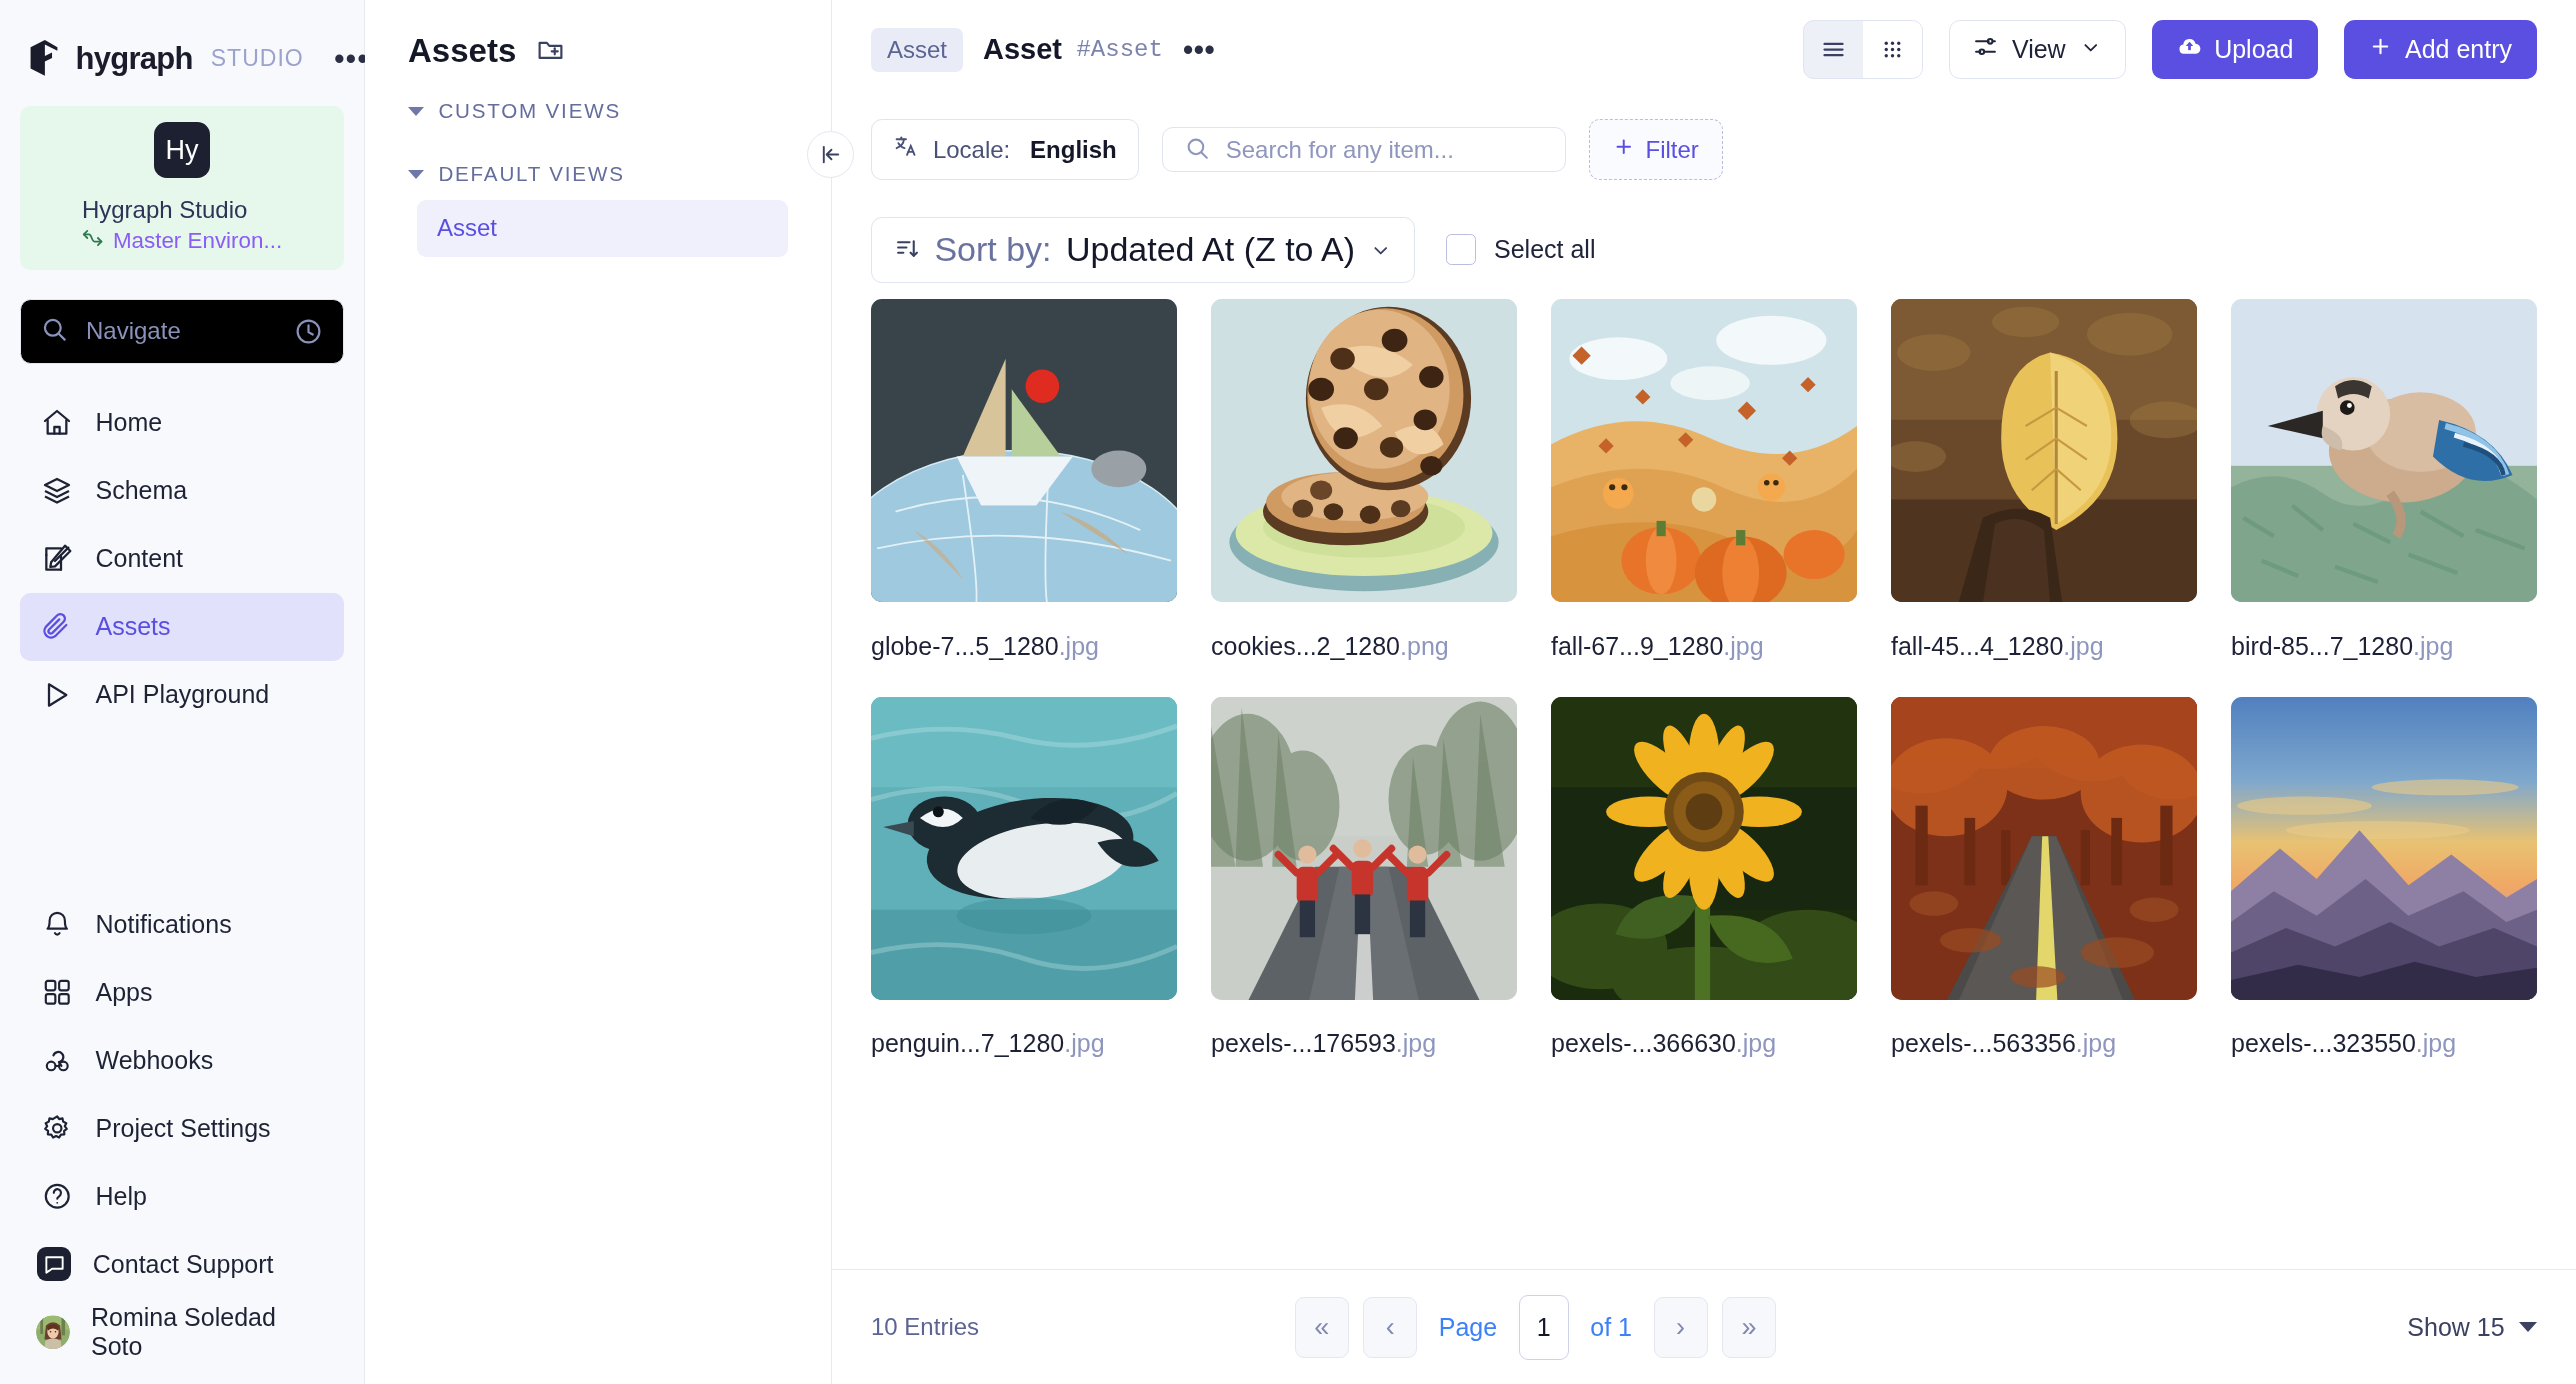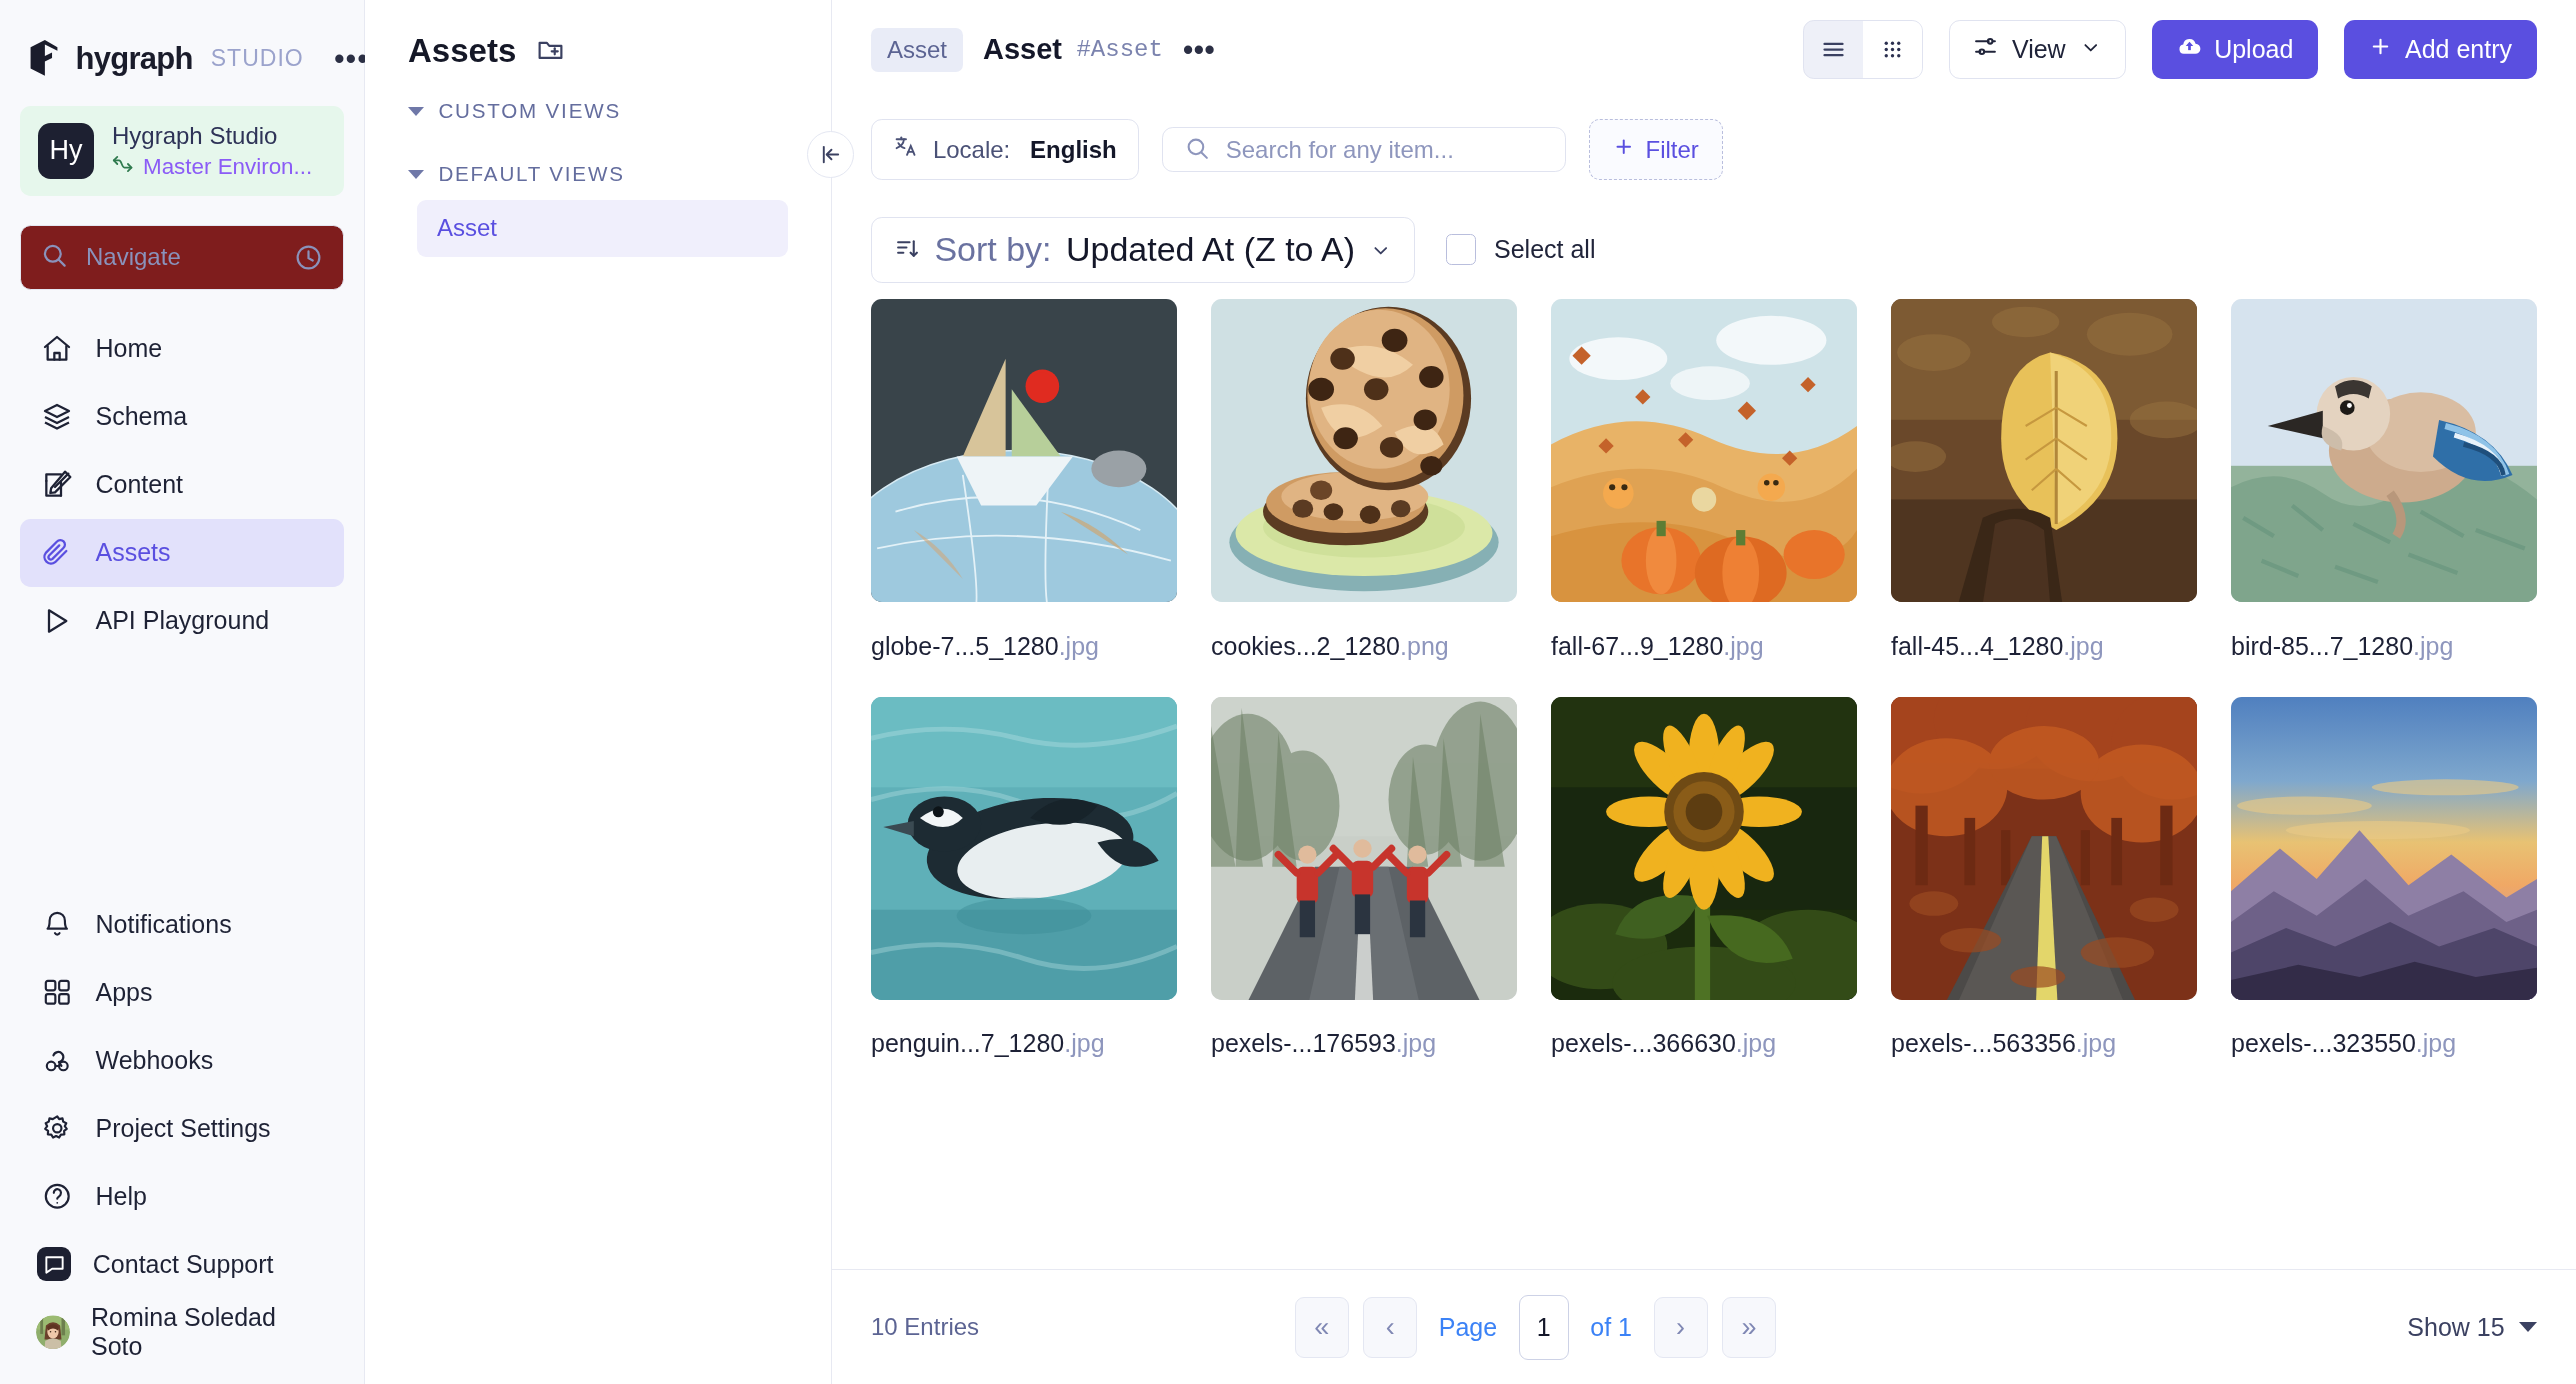--- a/index.html
+++ b/index.html
@@ -35,38 +35,38 @@
   }
   .brand-dots {
     margin-left: 16px; color: #2b2f44; font-size: 30.5px;
     line-height: 0.4; letter-spacing: 0.9px; cursor: pointer;
   }
 
   .project-card {
     margin: 20px 20px 0 20px;
     background: #e6f7ec; border-radius: 10.8px;
     display: flex; align-items: center; gap: 18px;
-    padding: 16px 18px; cursor: pointer;
+    padding: 16px 18px; cursor: pointer; flex-direction: column;
   }
   .project-avatar {
     width: 56px; height: 56px; flex: 0 0 56px;
     background: #1d2031; border-radius: 12.6px;
     color: #fff; font-size: 27px; font-weight: 500;
     display: flex; align-items: center; justify-content: center;
   }
   .project-meta { display: flex; flex-direction: column; gap: 3.6px; min-width: 0; }
   .project-title { font-size: 24px; color: #2e3357; font-weight: 400; white-space: nowrap; }
   .project-env {
     font-size: 22.4px; color: #8b5cf6; display: flex; align-items: center; gap: 8px;
     white-space: nowrap;
   }
 
   .nav-search {
     margin: 29px 20px 0 20px; height: 65px;
-    background: #7f1d1d; border: 0.9px solid #e4e7f2; border-radius: 10.8px;
+    background: #000000; border: 0.9px solid #e4e7f2; border-radius: 10.8px;
     display: flex; align-items: center; padding: 0 20px; gap: 18px;
     cursor: text;
   }
   .nav-search-ph { font-size: 24px; color: #8a92bb; }
   .nav-search-right { margin-left: auto; color: #8a92bb; display: flex; }
 
   .nav-list { margin-top: 25px; display: flex; flex-direction: column; }
   .nav-item {
     display: flex; align-items: center; gap: 21.5px;
     height: 68px; margin: 0 20px; padding: 0 20px;

